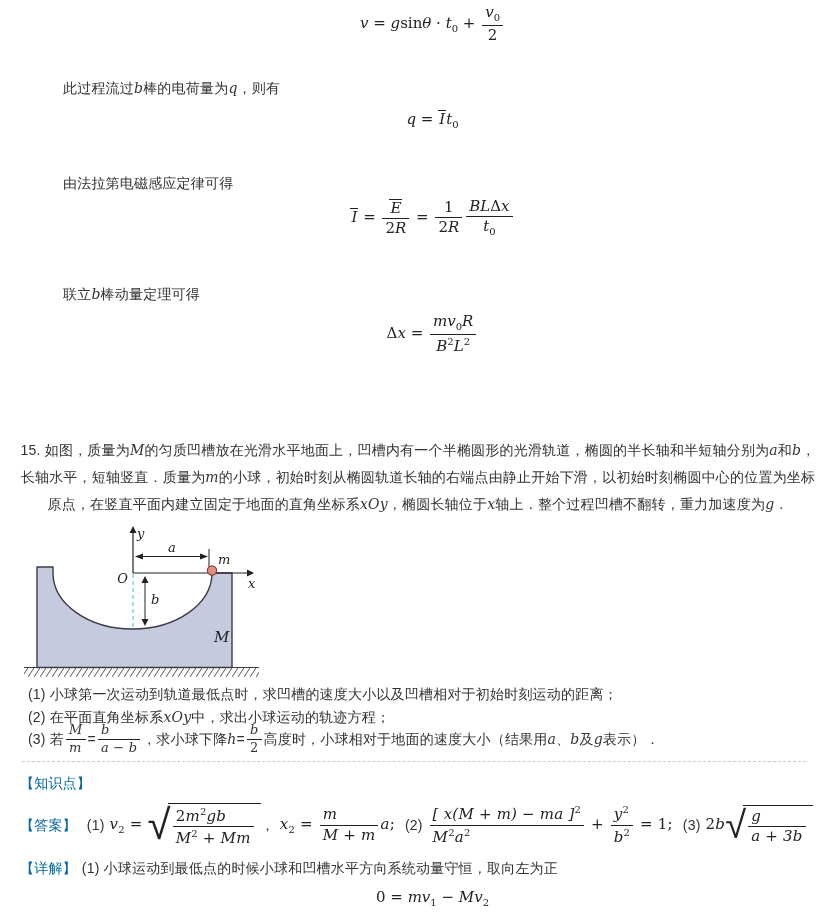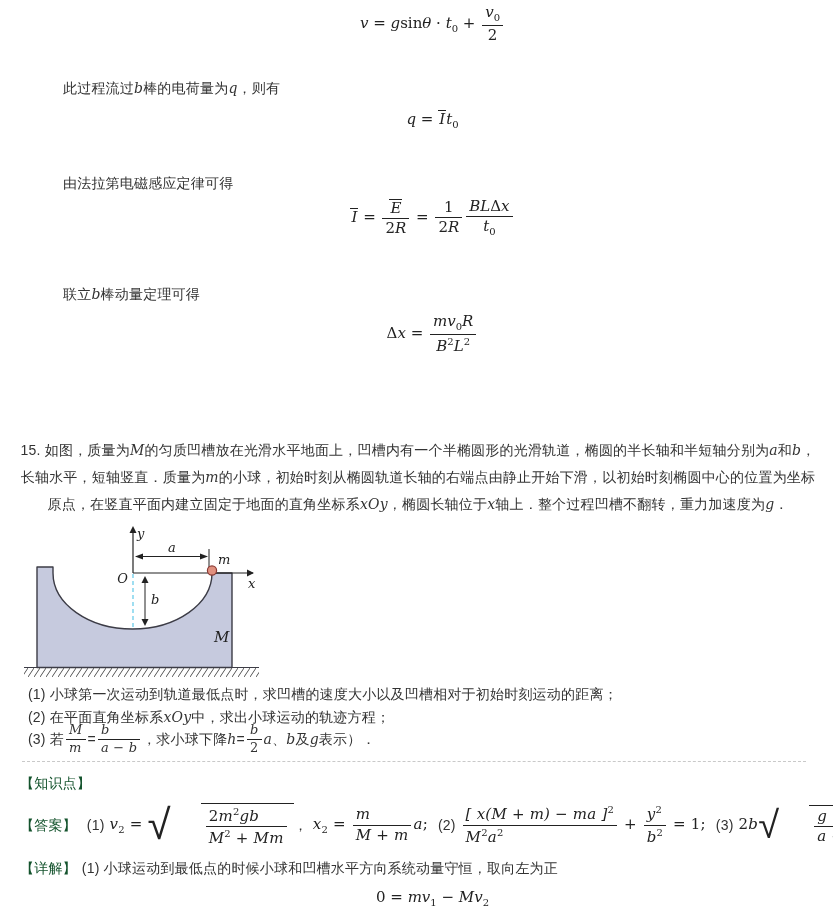--- a/index.html
+++ b/index.html
@@ -13,23 +13,23 @@
   .var{font-family:"DejaVu Serif","Liberation Serif",serif;font-style:italic;color:inherit;}
   .up{font-style:normal;}
   .frac{display:inline-block;vertical-align:middle;margin:0 2px;font-family:"DejaVu Serif","Liberation Serif",serif;}
   .frac>.num{display:block;padding:0 3px 1px;border-bottom:1px solid #222;line-height:1.15;}
   .frac>.den{display:block;padding:1px 3px 0;line-height:1.15;}
   .frac.small{font-size:13px;}
   sub,sup{font-size:10px;font-style:normal;font-family:"DejaVu Serif","Liberation Serif",serif;}
   .bar{display:inline-block;border-top:1px solid #222;line-height:1.1;padding:0 1px;}
   .sqrt{display:inline-flex;align-items:center;vertical-align:middle;}
   .sqrt>.rad{font-style:normal;line-height:0.85;margin-right:-3px;font-family:"DejaVu Sans",sans-serif;font-weight:300;color:#222;}
-  .sqrt>.bod{border-top:1.4px solid #222;padding:2px 5px 0 3px;display:inline-block;margin-left:33px;}
+  .sqrt>.bod{border-top:1.4px solid #222;padding:2px 5px 0 3px;display:inline-block;}
   .row{display:flex;align-items:center;flex-wrap:nowrap;white-space:nowrap;}
-  .blue{color:#14532d;}
+  .blue{color:#0369a1;}
   .dashline{border-top:1px dashed #c9c9c9;height:0;}
   .gapL{margin-left:10px;}
   .gapS{margin-left:5px;}
 </style>
 </head>
 <body>
 
 <div class="abs formula" style="top:4px">
   <span class="math">
     <span class="var">v</span><span class="up"> = </span><span class="var">g</span><span class="up">sin</span><span class="var">θ</span><span class="up"> · </span><span class="var">t</span><sub>0</sub><span class="up"> + </span><span class="frac"><span class="num"><span class="var">v</span><sub>0</sub></span><span class="den up">2</span></span>
@@ -116,20 +116,21 @@
       <span class="num var">b</span>
       <span class="den"><span class="var">a</span><span> − </span><span class="var">b</span></span>
     </span>
   <span>，求小球下降</span>
   <span class="var">h</span>
   <span class="up"> = </span>
   <span class="frac small">
       <span class="num var">b</span>
       <span class="den up">2</span>
     </span>
+  <span>高度时，小球相对于地面的速度大小（结果用</span>
   <span class="var">a</span>
   <span>、</span>
   <span class="var">b</span>
   <span>及</span>
   <span class="var">g</span>
   <span>表示）．</span>
 </div>
 
 <div class="abs dashline" style="top:761px;left:22px;width:784px"></div>
 

